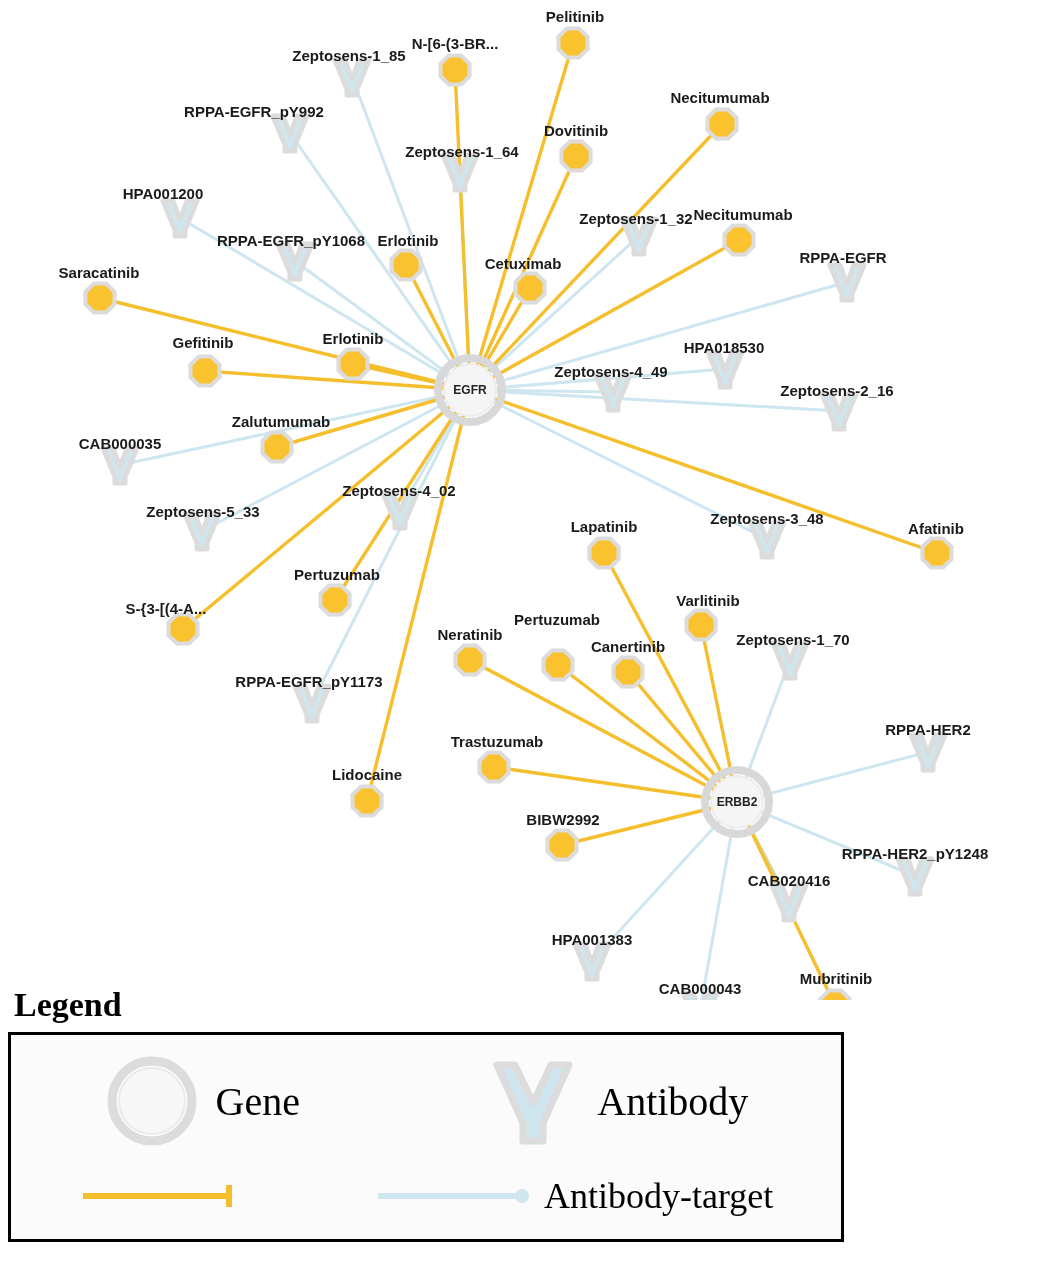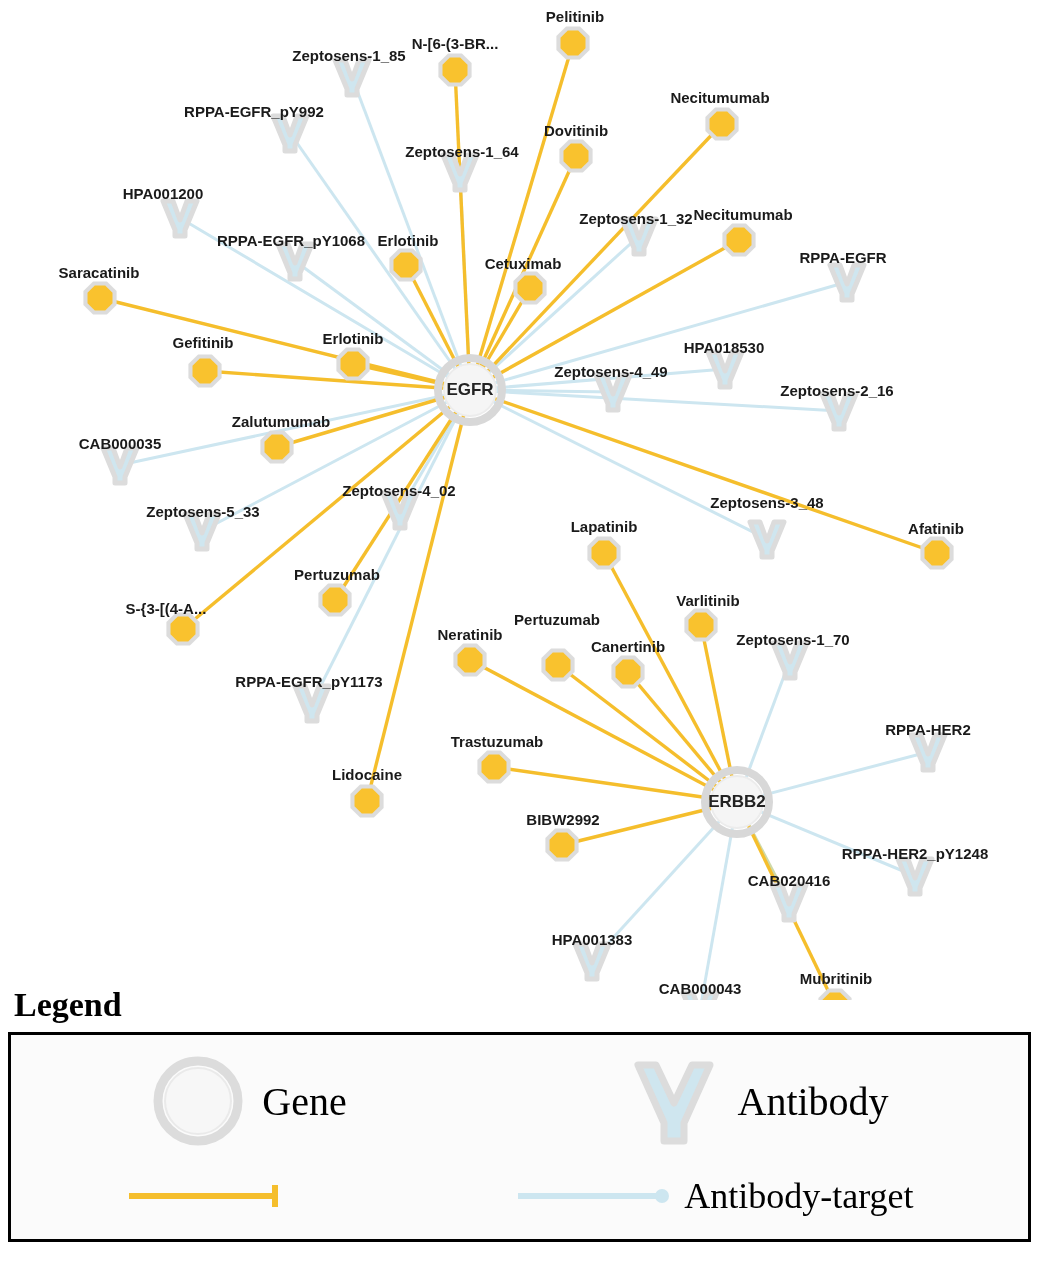--- a/index.html
+++ b/index.html
@@ -28,28 +28,28 @@
     position: absolute;
     font-family: "Liberation Sans", sans-serif;
     font-weight: bold;
     font-size: 15px;
     color: #1a1a1a;
     white-space: nowrap;
     transform: translate(-50%, -50%);
     pointer-events: none;
   }
   .gene-label {
-    font-size: 17px;
+    font-size: 12px;
     color: #222;
   }
   .legend-wrap {
     position: absolute;
     left: 8px;
     top: 986px;
-    width: 1023px;
+    width: 836px;
   }
   .legend-title {
     font-family: "Liberation Serif", serif;
     font-size: 34px;
     font-weight: bold;
     color: #000;
     margin: 0 0 8px 6px;
   }
   .legend-box {
     border: 3px solid #000;
@@ -245,21 +245,21 @@
     <div class="node-label" style="left: 163px; top: 193px;">HPA001200</div>
     <div class="node-label" style="left: 636px; top: 218px;">Zeptosens-1_32</div>
     <div class="node-label" style="left: 291px; top: 240px;">RPPA-EGFR_pY1068</div>
     <div class="node-label" style="left: 843px; top: 257px;">RPPA-EGFR</div>
     <div class="node-label" style="left: 724px; top: 347px;">HPA018530</div>
     <div class="node-label" style="left: 611px; top: 371px;">Zeptosens-4_49</div>
     <div class="node-label" style="left: 837px; top: 390px;">Zeptosens-2_16</div>
     <div class="node-label" style="left: 120px; top: 443px;">CAB000035</div>
     <div class="node-label" style="left: 399px; top: 490px;">Zeptosens-4_02</div>
     <div class="node-label" style="left: 203px; top: 511px;">Zeptosens-5_33</div>
-    <div class="node-label" style="left: 767px; top: 502px;">Zeptosens-3_48</div>
+    <div class="node-label" style="left: 767px; top: 518px;">Zeptosens-3_48</div>
     <div class="node-label" style="left: 793px; top: 639px;">Zeptosens-1_70</div>
     <div class="node-label" style="left: 309px; top: 681px;">RPPA-EGFR_pY1173</div>
     <div class="node-label" style="left: 928px; top: 729px;">RPPA-HER2</div>
     <div class="node-label" style="left: 915px; top: 853px;">RPPA-HER2_pY1248</div>
     <div class="node-label" style="left: 789px; top: 880px;">CAB020416</div>
     <div class="node-label" style="left: 592px; top: 939px;">HPA001383</div>
     <div class="node-label" style="left: 700px; top: 988px;">CAB000043</div>
     <div class="node-label gene-label" style="left: 470px; top: 390px;">EGFR</div>
     <div class="node-label gene-label" style="left: 737px; top: 802px;">ERBB2</div>
   </div>

